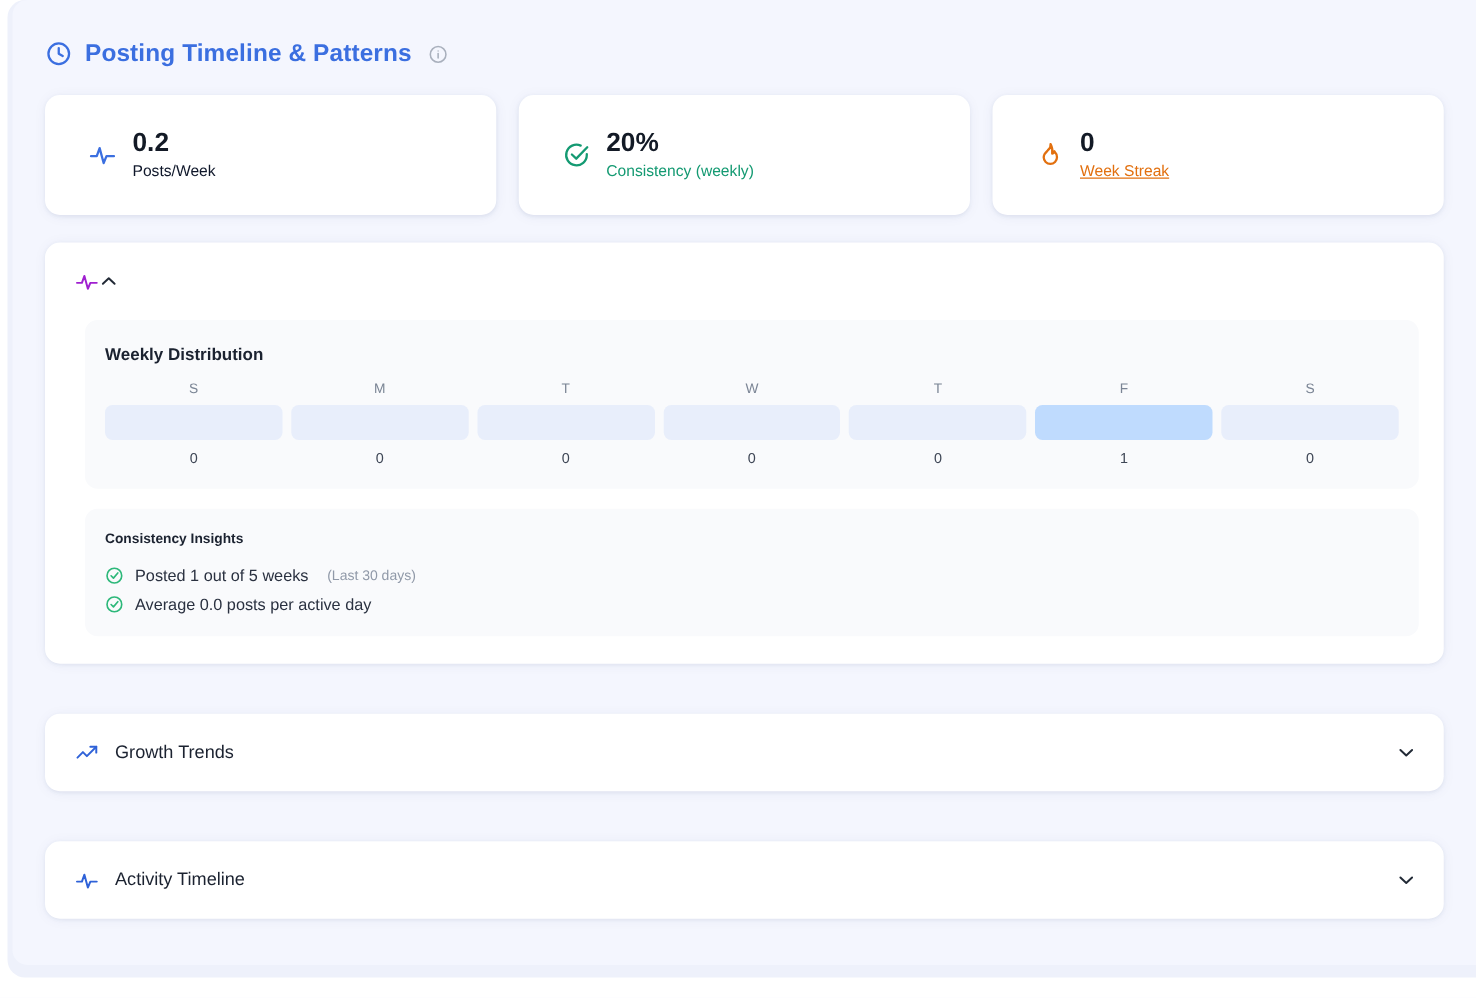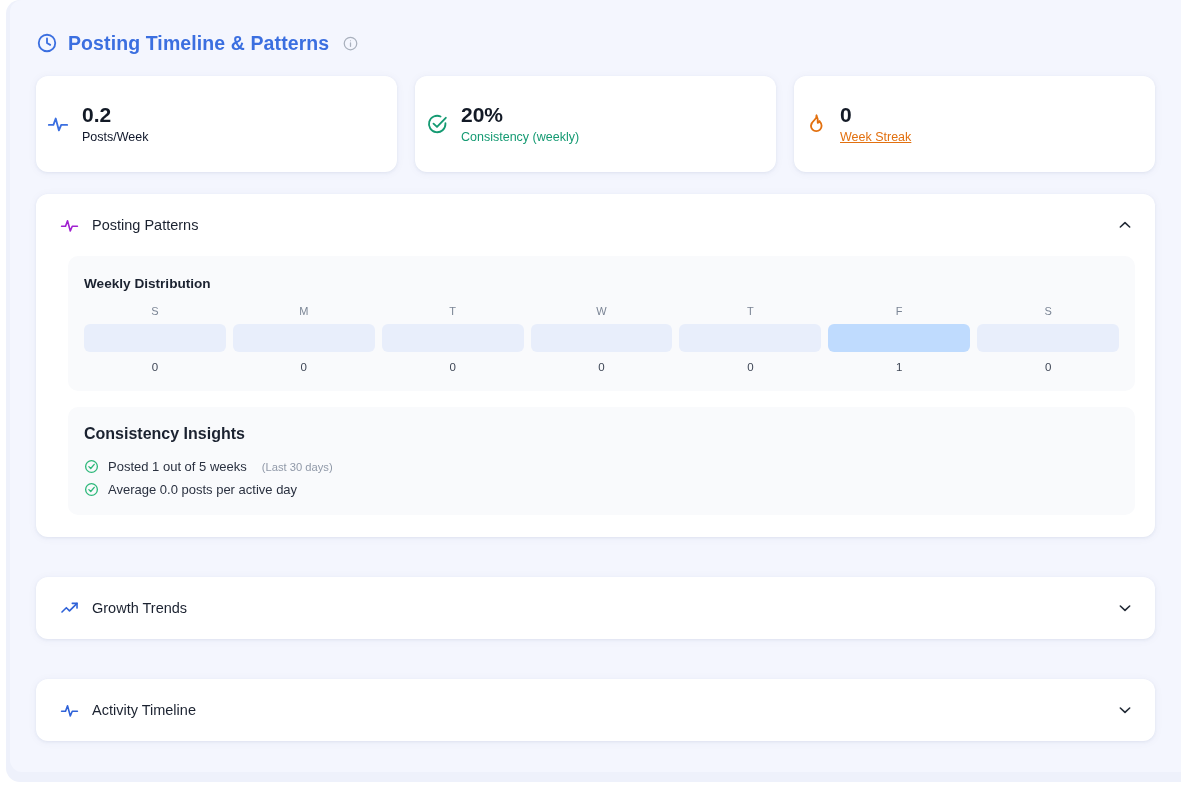--- a/index.html
+++ b/index.html
@@ -72,21 +72,21 @@
     margin: 18px 26px 0 26px;
   }
   .stat-card {
     flex: 1 1 0;
     background: #ffffff;
     border-radius: 12px;
     height: 96px;
     display: flex;
     align-items: center;
     gap: 13px;
-    padding: 0 11px;
+    padding: 0 35px;
     box-shadow: 0 1px 3px rgba(40,60,120,.07), 0 1px 10px rgba(40,60,120,.05);
   }
   .stat-icon { width: 22px; height: 22px; flex: 0 0 auto; display:block; }
   .stat-value {
     font-size: 21px;
     font-weight: 700;
     color: #131a26;
     line-height: 1.15;
   }
   .stat-label {
@@ -158,21 +158,21 @@
   }
 
   
   .insights {
     background: #f9fafc;
     border-radius: 10px;
     padding: 18px 16px 18px 16px;
     margin-top: 16px;
   }
   .insights-title {
-    font-size: 16px;
+    font-size: 11px;
     font-weight: 700;
     color: #1b2230;
     margin-bottom: 16px;
   }
   .insight-row {
     display: flex;
     align-items: center;
     gap: 9px;
     margin-top: 8px;
   }
@@ -251,21 +251,20 @@
     </div>
 
     <div class="section-card">
 
       <div class="section-head">
         <span>
           <svg class="sec-icon" viewBox="0 0 24 24" fill="none" stroke="#a020d0" stroke-width="2" stroke-linecap="round" stroke-linejoin="round">
             <polyline points="2 13 7 13 9.5 6 13 19 15.5 13 22 13"></polyline>
           </svg>
         </span>
-        <span class="sec-title">Posting Patterns</span>
         <span>
           <svg class="chevron" viewBox="0 0 24 24" fill="none" stroke="#222a36" stroke-width="2.4" stroke-linecap="round" stroke-linejoin="round">
             <polyline points="5 15 12 8.5 19 15"></polyline>
           </svg>
         </span>
       </div>
 
       <div class="section-body">
 
         <div class="subpanel">

